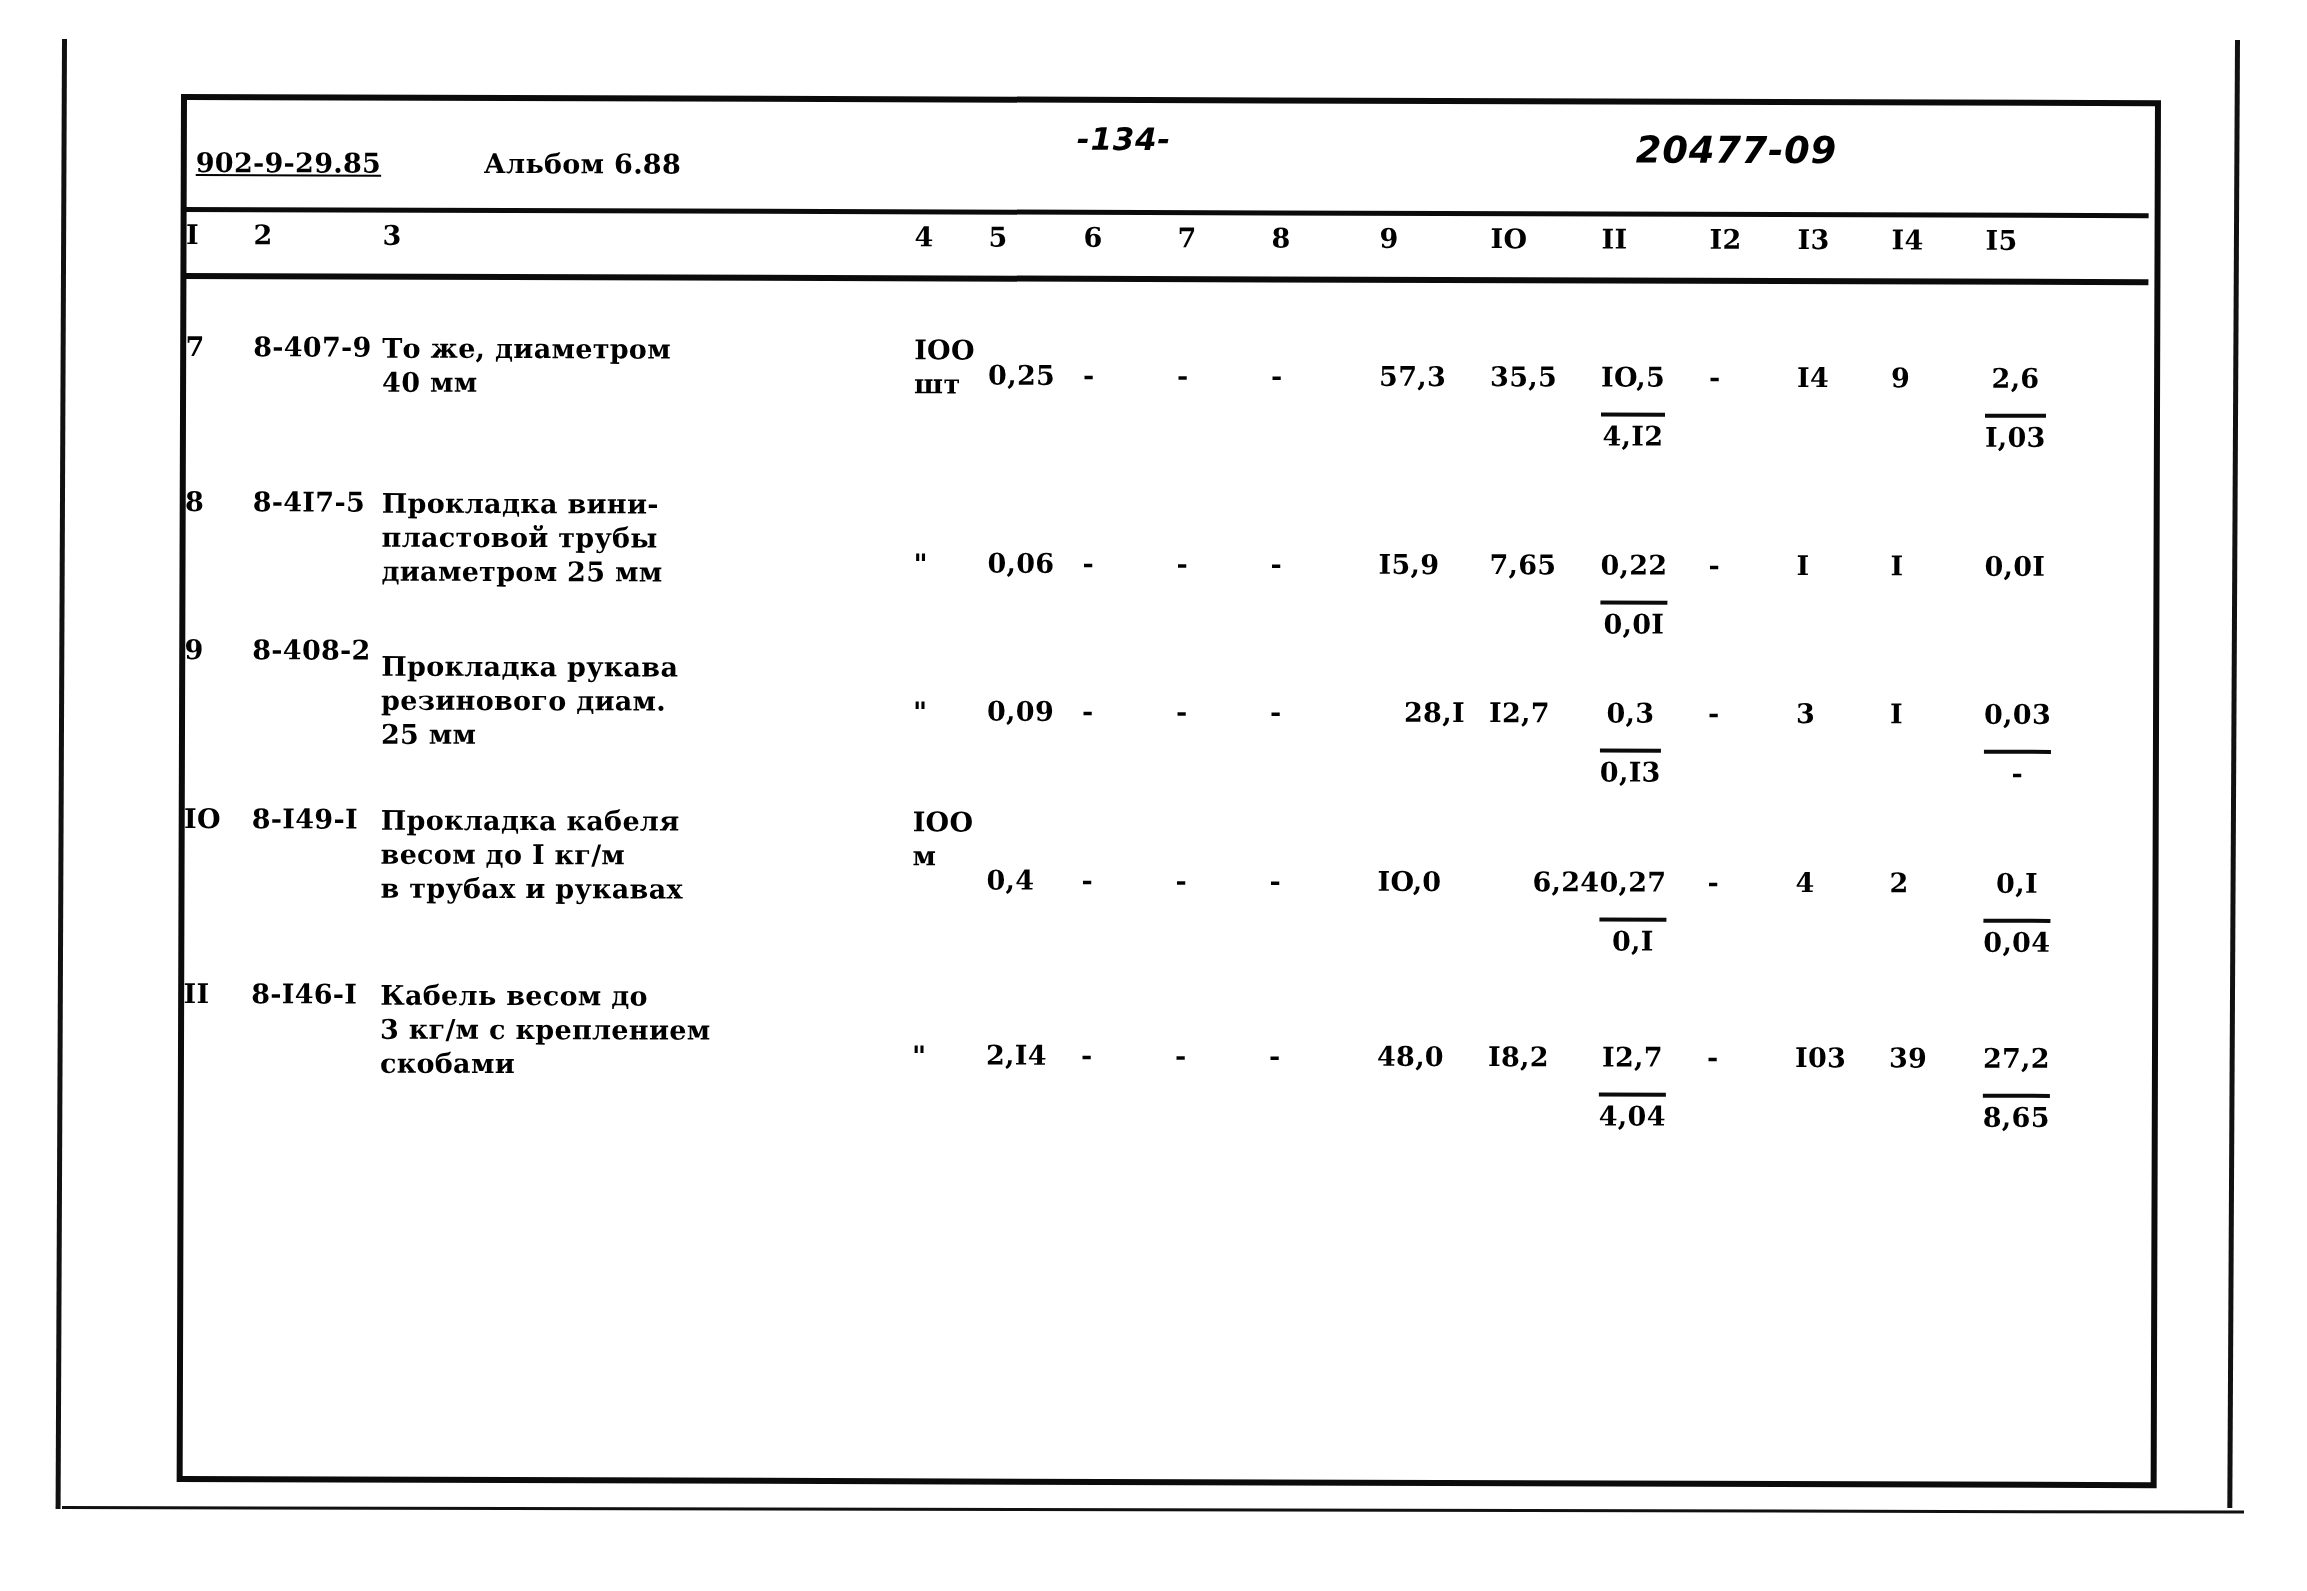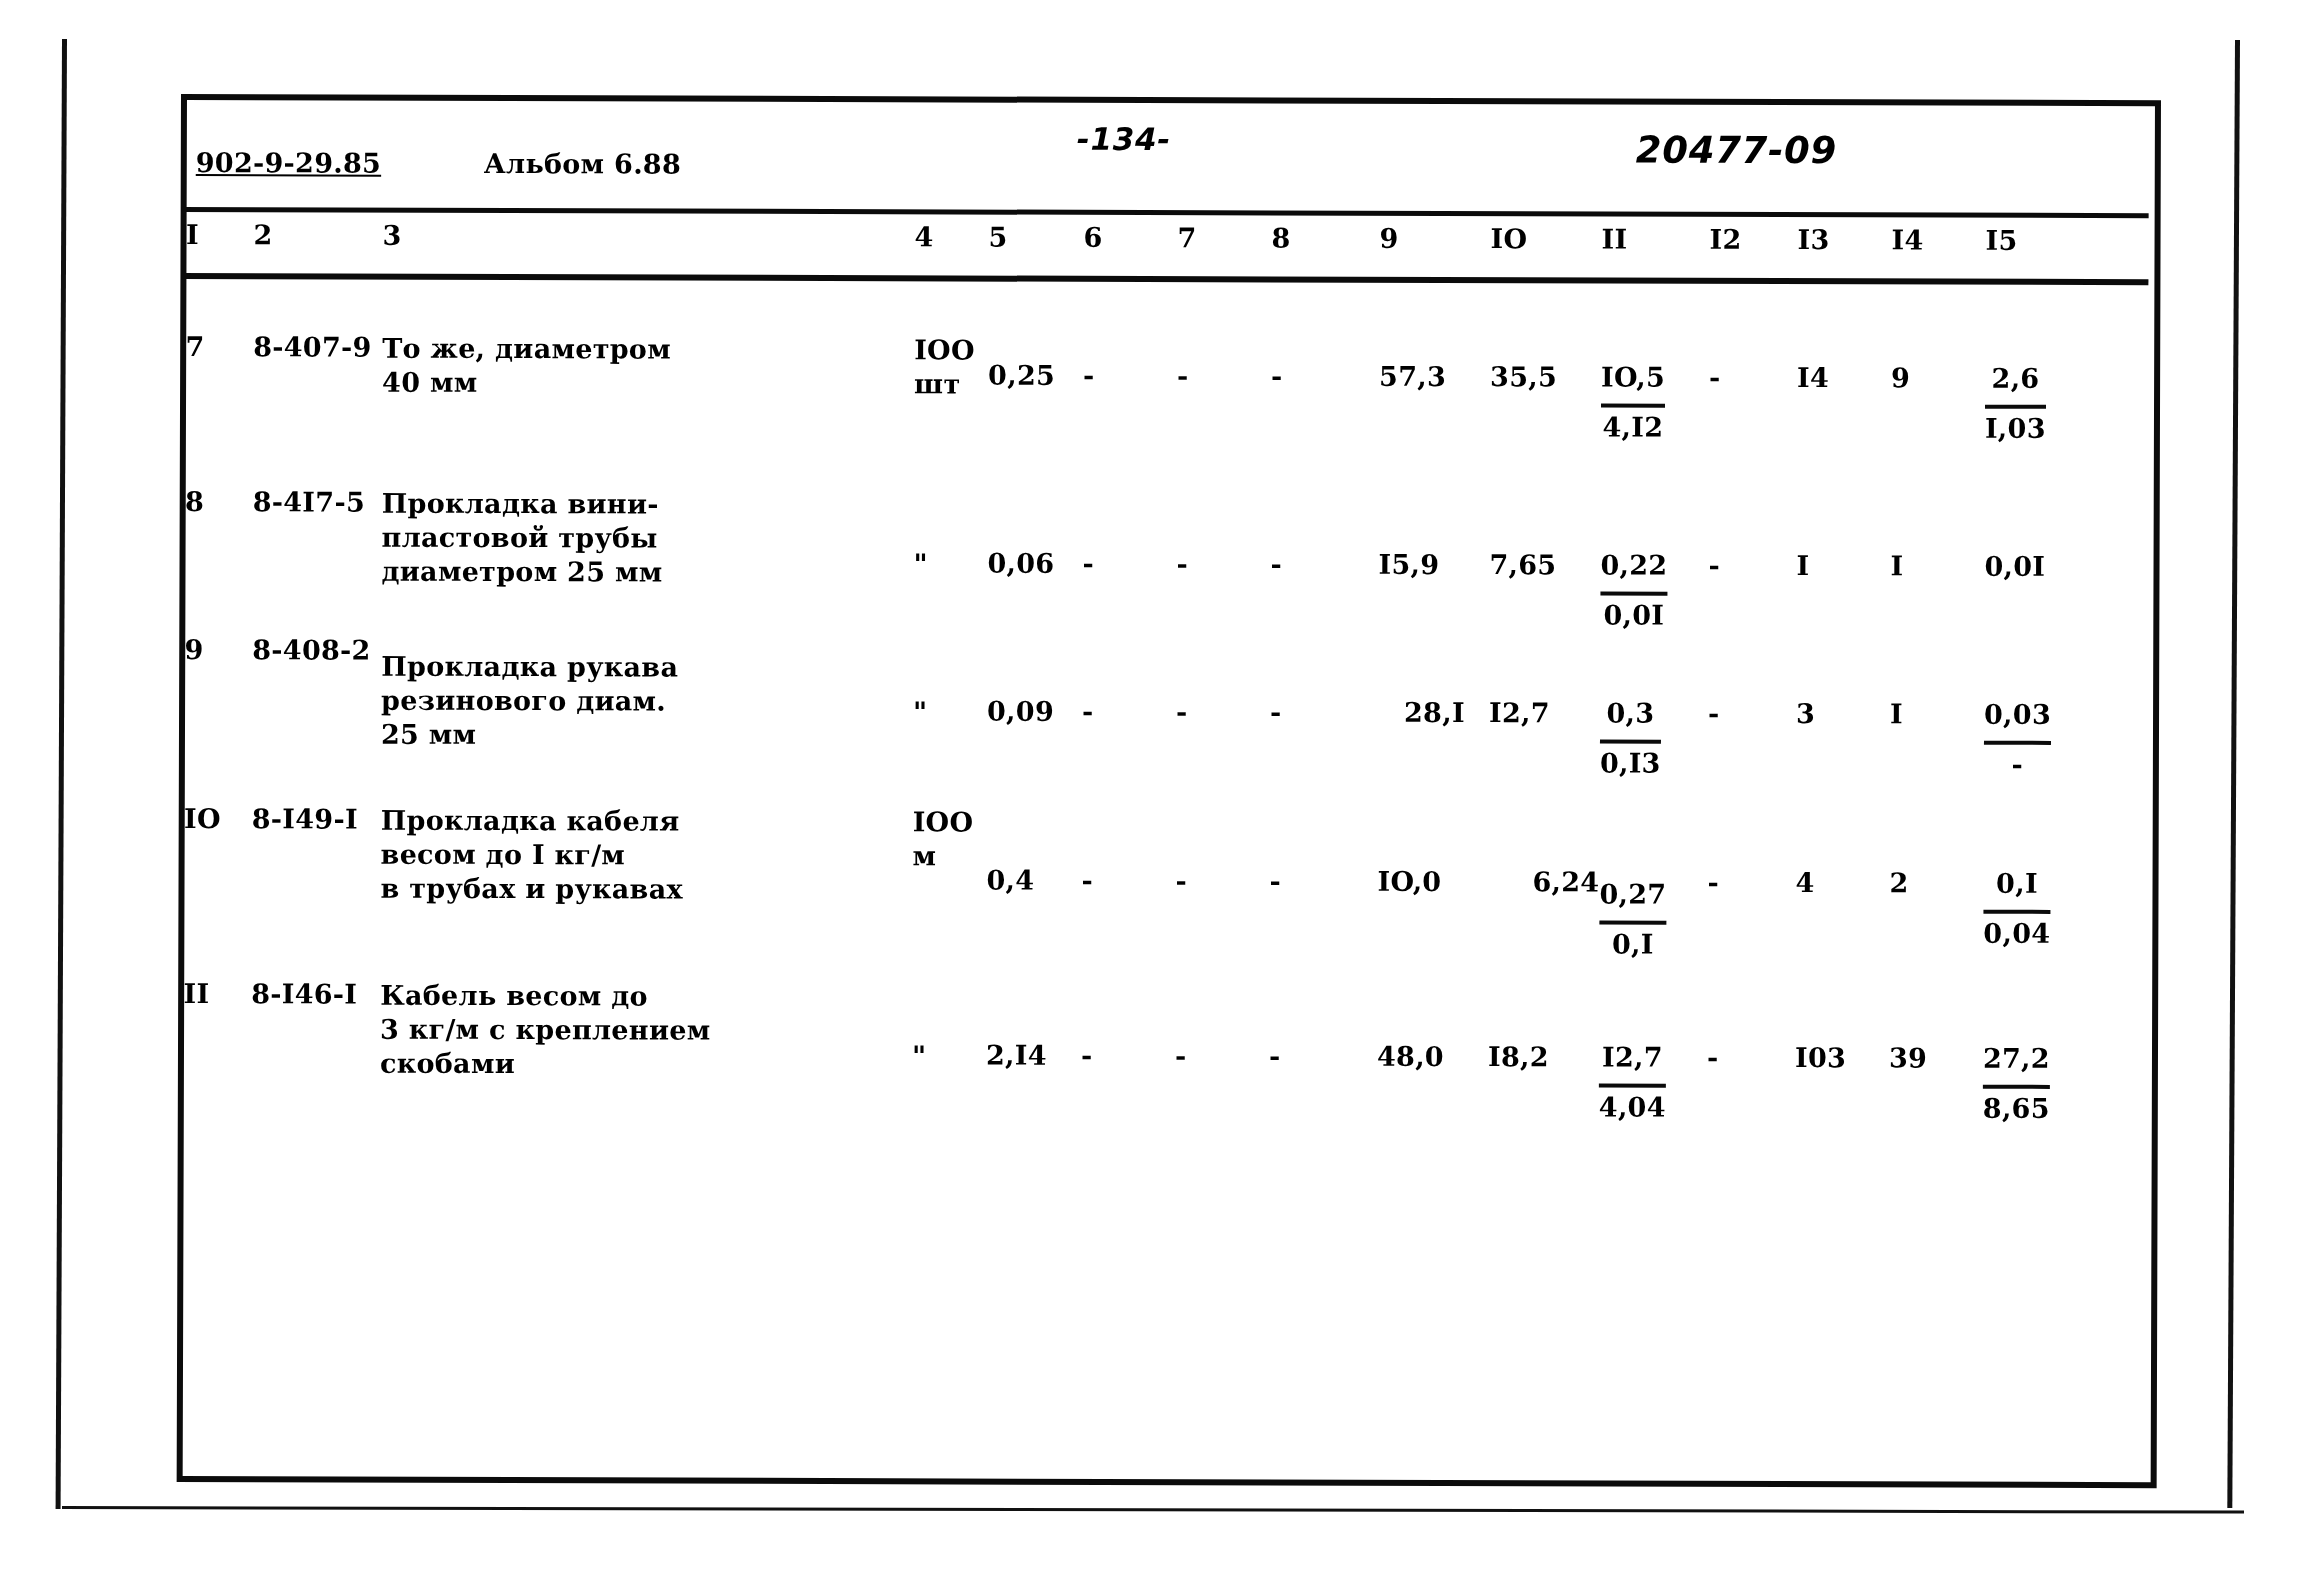--- a/index.html
+++ b/index.html
@@ -155,21 +155,21 @@
   .frac {
     position: absolute;
     font-size: 27px;
     line-height: 32px;
     text-align: center;
     white-space: pre;
   }
   .frac .num {
     display: block;
     border-bottom: 4px solid #0b0b0b;
-    padding-bottom: 10px;
+    padding-bottom: 19px;
   }
   .frac .den {
     display: block;
     padding-top: 4px;
   }
 </style>
 </head>
 <body>
 
 <div id="page-border-left"></div>
@@ -273,21 +273,21 @@
 весом до I кг/м
 в трубах и рукавах</div>
         <div class="desc mono" style="left: 734px; top: 0px;">IOO
 м</div>
         <div class="cell mono" style="left: 808px; top: 59px;">0,4</div>
         <div class="cell mono" style="left: 903px; top: 59px;">-</div>
         <div class="cell mono" style="left: 997px; top: 59px;">-</div>
         <div class="cell mono" style="left: 1091px; top: 59px;">-</div>
         <div class="cell mono" style="left: 1199px; top: 59px;">IO,0</div>
         <div class="cell mono" style="left: 1310px; top: 59px; margin-left: 44px;">6,24</div>
-        <div class="frac mono" style="left: 1421px; top: 71px;"><span class="num">0,27</span><span class="den">0,I</span></div>
+        <div class="frac mono" style="left: 1421px; top: 59px;"><span class="num">0,27</span><span class="den">0,I</span></div>
         <div class="cell mono" style="left: 1529px; top: 59px;">-</div>
         <div class="cell mono" style="left: 1617px; top: 59px;">4</div>
         <div class="cell mono" style="left: 1711px; top: 59px;">2</div>
         <div class="frac mono" style="left: 1805px; top: 59px;"><span class="num">0,I</span><span class="den">0,04</span></div>
       </div>
       <div class="row" style="top: 694px;">
         <div class="cell mono" style="left: 5.4px; top: 0px;">II</div>
         <div class="cell mono" style="left: 73px; top: 0px;">8-I46-I</div>
         <div class="desc mono" style="left: 202px; top: 0px;">Кабель весом до
 3 кг/м с креплением

